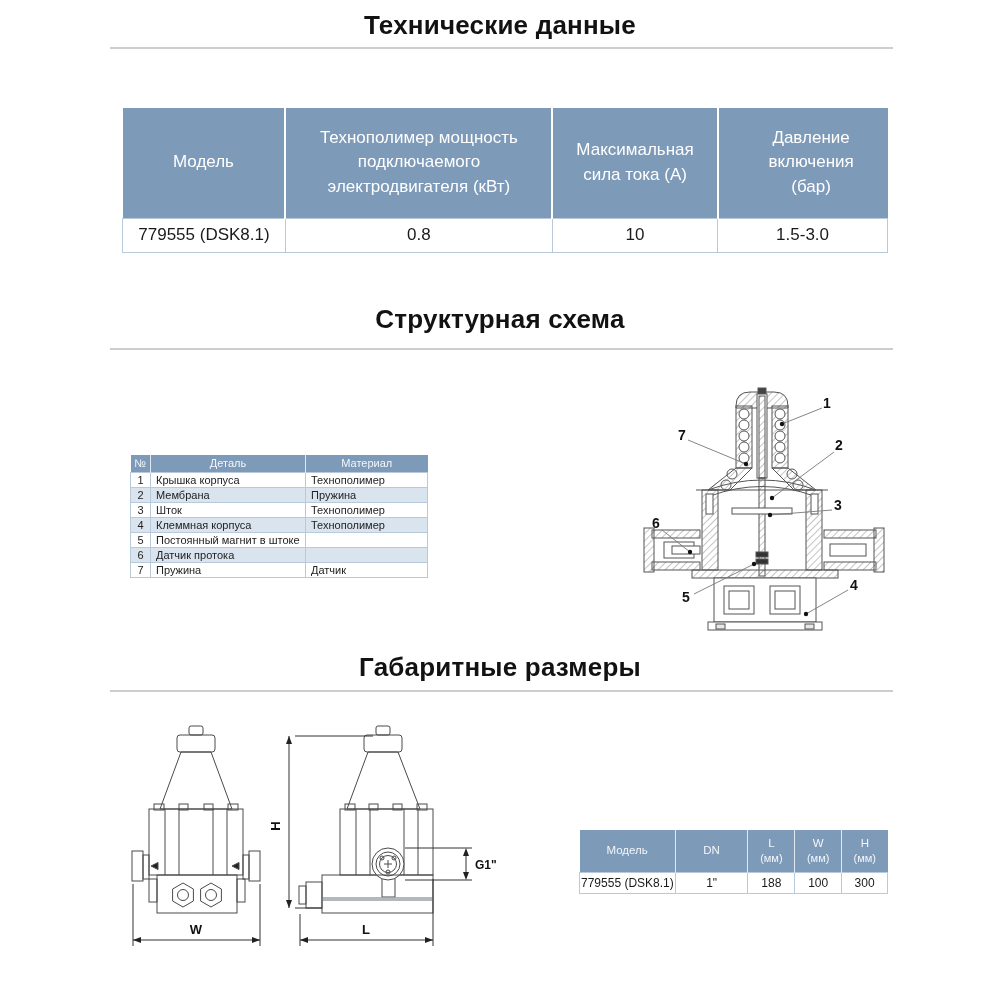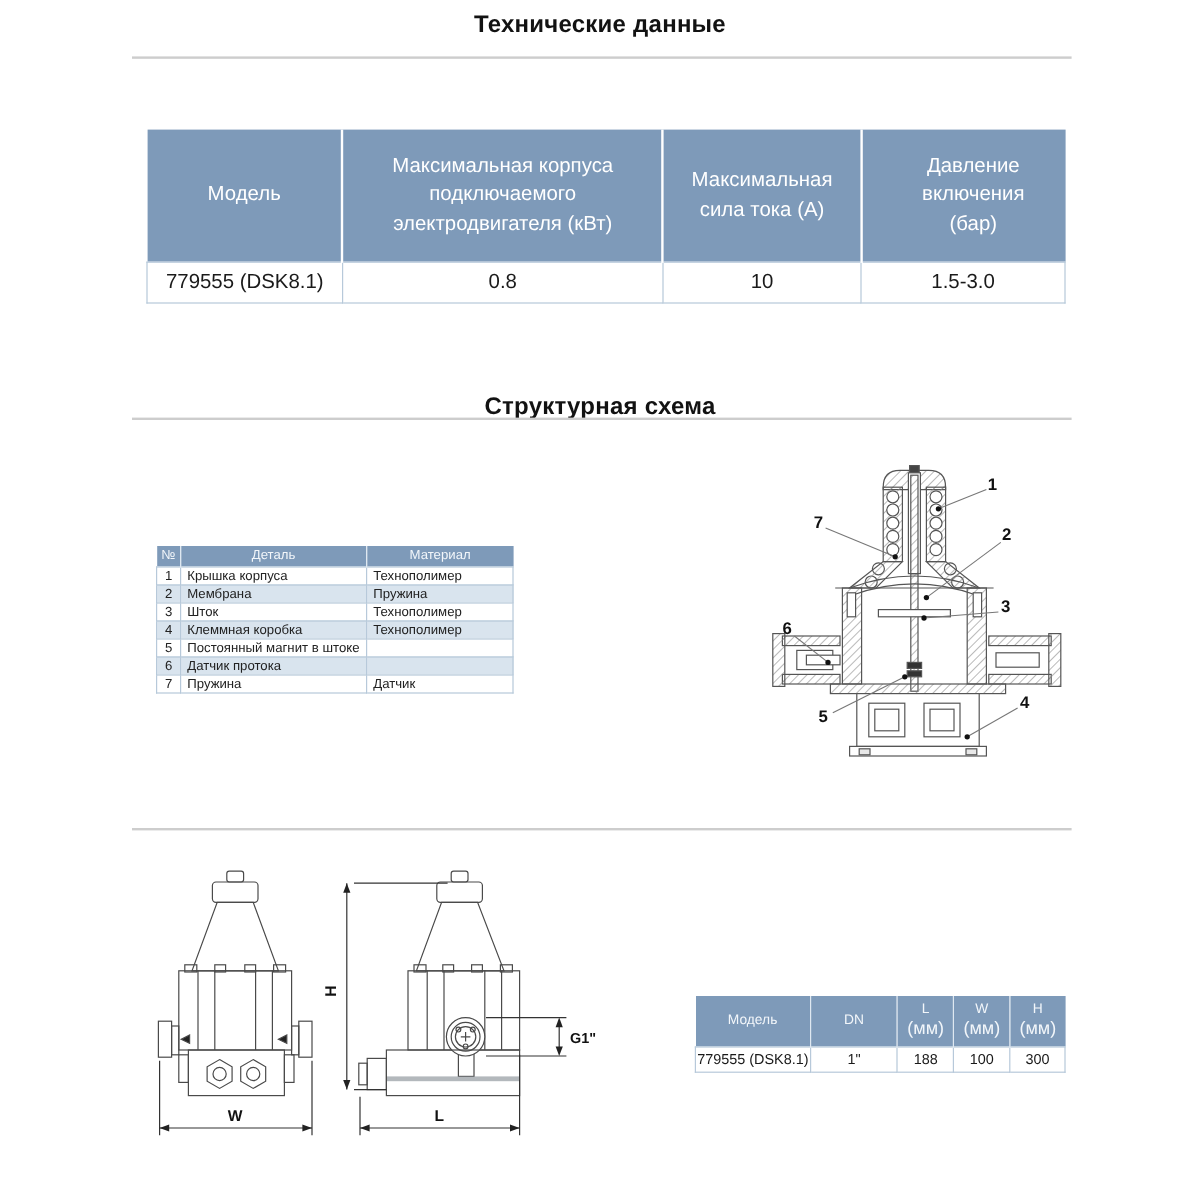--- a/index.html
+++ b/index.html
@@ -1,20 +1,20 @@
 <!DOCTYPE html>
 <html><head>
 <meta charset="utf-8">
 <style>
   html,body{margin:0;padding:0;background:#fff;}
   .page{position:relative;width:1000px;height:1000px;background:#ffffff;
         font-family:"Liberation Sans", sans-serif;overflow:hidden;}
 
   .section-title{position:absolute;left:0;width:1000px;text-align:center;
-        font-size:20px;font-weight:600;color:#121212;letter-spacing:.2px;}
+        font-size:26px;font-weight:600;color:#121212;letter-spacing:.2px;}
   .rule{position:absolute;left:110px;width:783px;height:2px;background:#cdcdcd;}
 
   
   table{border-collapse:collapse;table-layout:fixed;}
   .tech-table{position:absolute;left:122px;top:108px;width:766px;font-size:17px;}
   .tech-table th{background:#7e9ab9;color:#ffffff;font-weight:400;height:110px;
         vertical-align:middle;text-align:center;line-height:1.45;padding:0 8px;
         border-right:2px solid #ffffff;box-sizing:border-box;}
   .tech-table th:last-child{border-right:none;}
   .tech-table td{height:34px;text-align:center;vertical-align:middle;
@@ -30,21 +30,21 @@
         padding:0 0 0 5px;vertical-align:middle;box-sizing:border-box;}
   .parts-table td.num{text-align:center;padding:0;}
   .parts-table tr.alt td{background:#d9e4ee;}
 
   
   .dim-table{position:absolute;left:579px;top:830px;width:309px;font-size:12px;}
   .dim-table th{background:#7e9ab9;color:#f2f6fa;font-weight:400;height:42px;
         text-align:center;vertical-align:middle;line-height:1.3;font-size:11.5px;
         border-right:1px solid #dfe8f1;box-sizing:border-box;}
   .dim-table th:last-child{border-right:none;}
-  .dim-table th .unit{font-size:15px;display:block;}
+  .dim-table th .unit{font-size:11px;display:block;}
   .dim-table td{height:21px;text-align:center;vertical-align:middle;
         border:1px solid #b7c9da;color:#1a1a1a;box-sizing:border-box;}
 
   .struct-svg{position:absolute;left:630px;top:378px;}
   .dim-svg{position:absolute;left:120px;top:712px;}
 
   svg text.callout{font-family:"Liberation Sans",sans-serif;font-size:14px;
         font-weight:700;fill:#111;}
   svg text.dimlabel{font-family:"Liberation Sans",sans-serif;font-size:13px;
         font-weight:700;fill:#111;}
@@ -60,36 +60,36 @@
   <table class="tech-table">
     <colgroup>
       <col style="width:21.3%">
         <col style="width:34.9%">
         <col style="width:21.6%">
         <col style="width:22.2%">
     </colgroup>
     <thead>
       <tr>
         <th>Модель</th>
-        <th>Максимальная корпуса подключаемого электродвигателя (кВт)</th>
+        <th>Технополимер мощность подключаемого электродвигателя (кВт)</th>
         <th>Максимальная сила тока (А)</th>
         <th><span class="narrow-head">Давление включения (бар)</span></th>
       </tr>
     </thead>
     <tbody>
       <tr>
         <td>779555 (DSK8.1)</td>
         <td>0.8</td>
         <td>10</td>
         <td>1.5-3.0</td>
       </tr>
     </tbody>
   </table>
 
-  <div class="section-title" style="top:328px;">Структурная схема</div>
+  <div class="section-title" style="top:304px;">Структурная схема</div>
   <div class="rule" style="top:348px;"></div>
 
   <table class="parts-table">
     <colgroup>
       <col style="width:20px">
         <col style="width:155px">
         <col style="width:122px">
     </colgroup>
     <thead>
       <tr>
@@ -109,21 +109,21 @@
         <td>Мембрана</td>
         <td>Пружина</td>
       </tr>
       <tr>
         <td class="num">3</td>
         <td>Шток</td>
         <td>Технополимер</td>
       </tr>
       <tr class="alt">
         <td class="num">4</td>
-        <td>Клеммная коробка</td>
+        <td>Клеммная корпуса</td>
         <td>Технополимер</td>
       </tr>
       <tr>
         <td class="num">5</td>
         <td>Постоянный магнит в штоке</td>
         <td></td>
       </tr>
       <tr class="alt">
         <td class="num">6</td>
         <td>Датчик протока</td>
@@ -234,20 +234,21 @@
       <text class="callout" x="197" y="30">1</text>
       <text class="callout" x="209" y="72">2</text>
       <text class="callout" x="208" y="132">3</text>
       <text class="callout" x="224" y="212">4</text>
       <text class="callout" x="56" y="224">5</text>
       <text class="callout" x="26" y="150">6</text>
       <text class="callout" x="52" y="62">7</text>
     </g>
   </svg>
 
+  <div class="section-title" style="top:652px;">Габаритные размеры</div>
   <div class="rule" style="top:690px;"></div>
 
   <svg class="dim-svg" width="420" height="250" viewBox="0 0 420 250">
     <g stroke="#4a4a4a" stroke-width="1" fill="none">
 
       <g>
         <rect x="69" y="14" width="14" height="9" rx="2"></rect>
         <rect x="57" y="23" width="38" height="17" rx="3"></rect>
         <polygon points="61,40 91,40 112,97 40,97"></polygon>
         <rect x="34" y="92" width="10" height="6"></rect>

